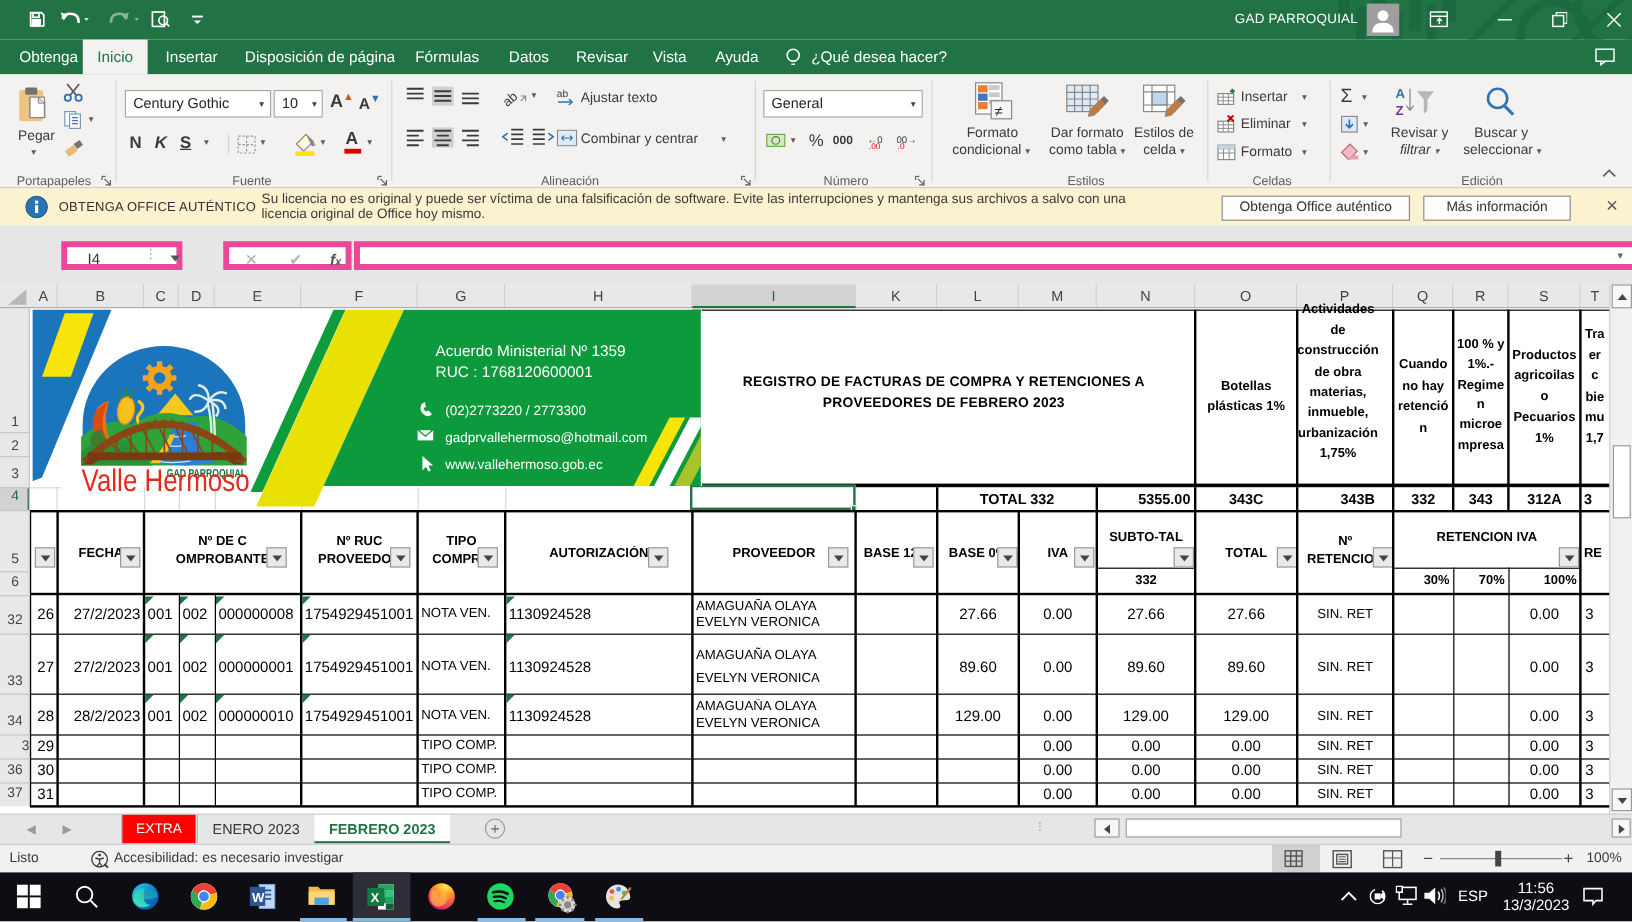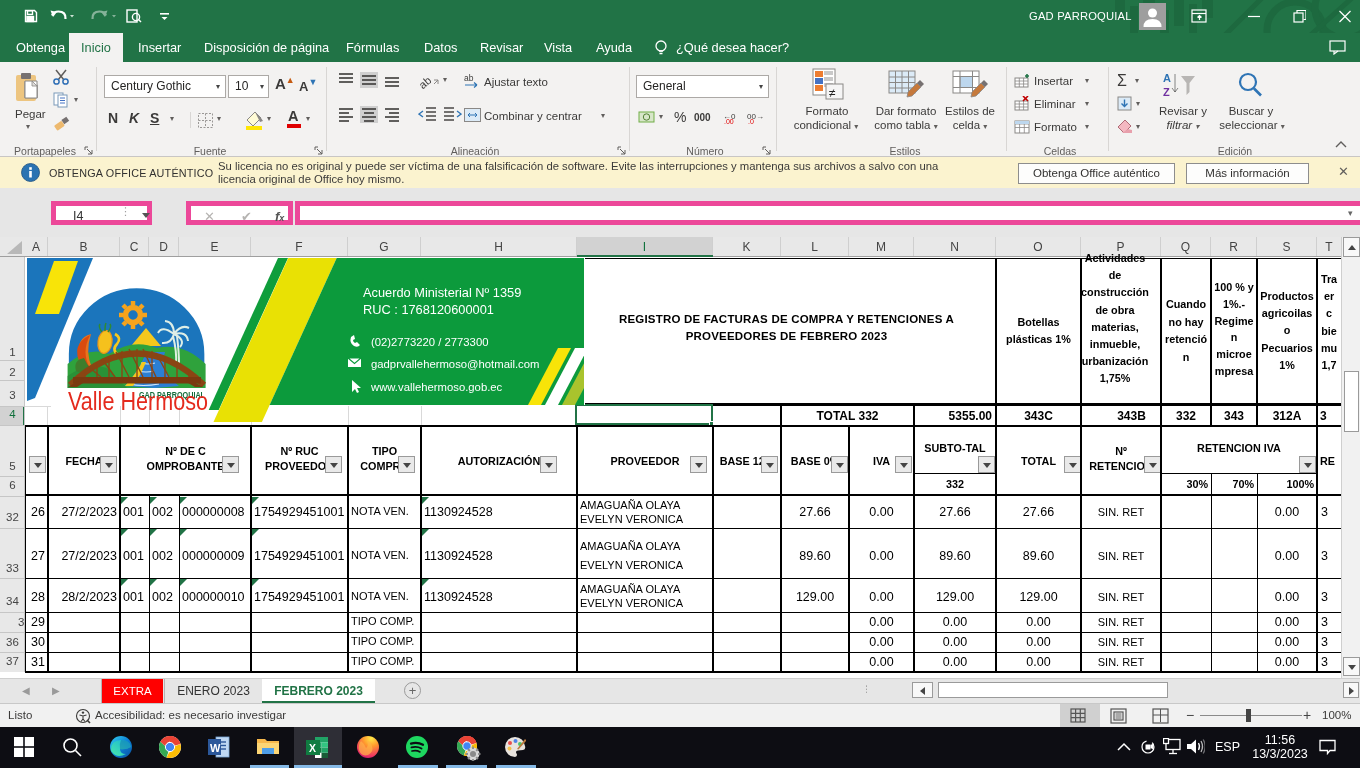--- a/index.html
+++ b/index.html
@@ -630,21 +630,21 @@
     <div class="cell" style="left:914px;top:505px;width:82px;text-align:center;">27.66</div>
     <div class="cell" style="left:996px;top:505px;width:85px;text-align:center;">27.66</div>
     <div class="cell" style="left:1081px;top:506px;width:80px;text-align:center;font-size:11px;">SIN. RET</div>
     <div class="cell" style="left:1257px;top:505px;width:60px;text-align:center;">0.00</div>
     <div class="cell" style="left:1321px;top:505px;width:20px;">3</div>
 
     <div class="cell" style="left:25px;top:549px;width:20px;text-align:right;">27</div>
     <div class="cell" style="left:48px;top:549px;width:69px;text-align:right;">27/2/2023</div>
     <div class="cell" style="left:123px;top:549px;width:26px;">001</div>
     <div class="cell" style="left:152px;top:549px;width:27px;">002</div>
-    <div class="cell" style="left:182px;top:549px;width:69px;">000000009</div>
+    <div class="cell" style="left:182px;top:549px;width:69px;">000000001</div>
     <div class="cell" style="left:254px;top:549px;width:94px;">1754929451001</div>
     <div class="cell" style="left:351px;top:549px;width:70px;font-size:11px;">NOTA VEN.</div>
     <div class="cell" style="left:424px;top:549px;width:153px;">1130924528</div>
     <div class="cell" style="left:580px;top:537px;width:133px;line-height:19px;font-size:11px;">AMAGUAÑA OLAYA<br>EVELYN VERONICA</div>
     <div class="cell" style="left:781px;top:549px;width:68px;text-align:center;">89.60</div>
     <div class="cell" style="left:849px;top:549px;width:65px;text-align:center;">0.00</div>
     <div class="cell" style="left:914px;top:549px;width:82px;text-align:center;">89.60</div>
     <div class="cell" style="left:996px;top:549px;width:85px;text-align:center;">89.60</div>
     <div class="cell" style="left:1081px;top:550px;width:80px;text-align:center;font-size:11px;">SIN. RET</div>
     <div class="cell" style="left:1257px;top:549px;width:60px;text-align:center;">0.00</div>

